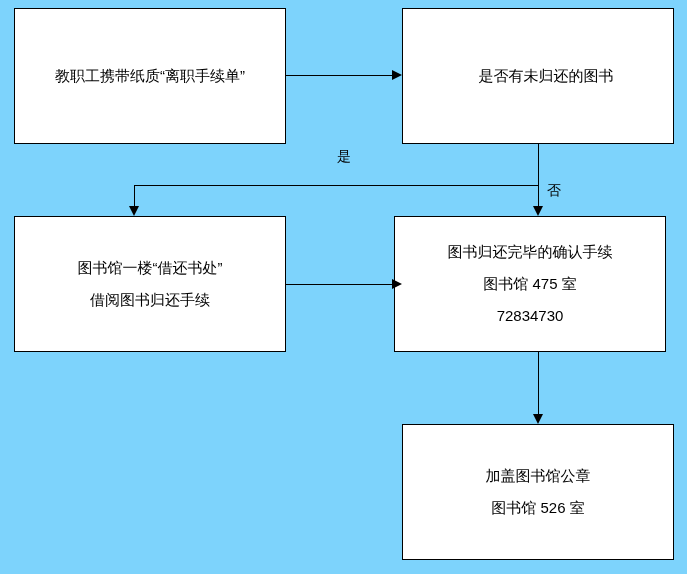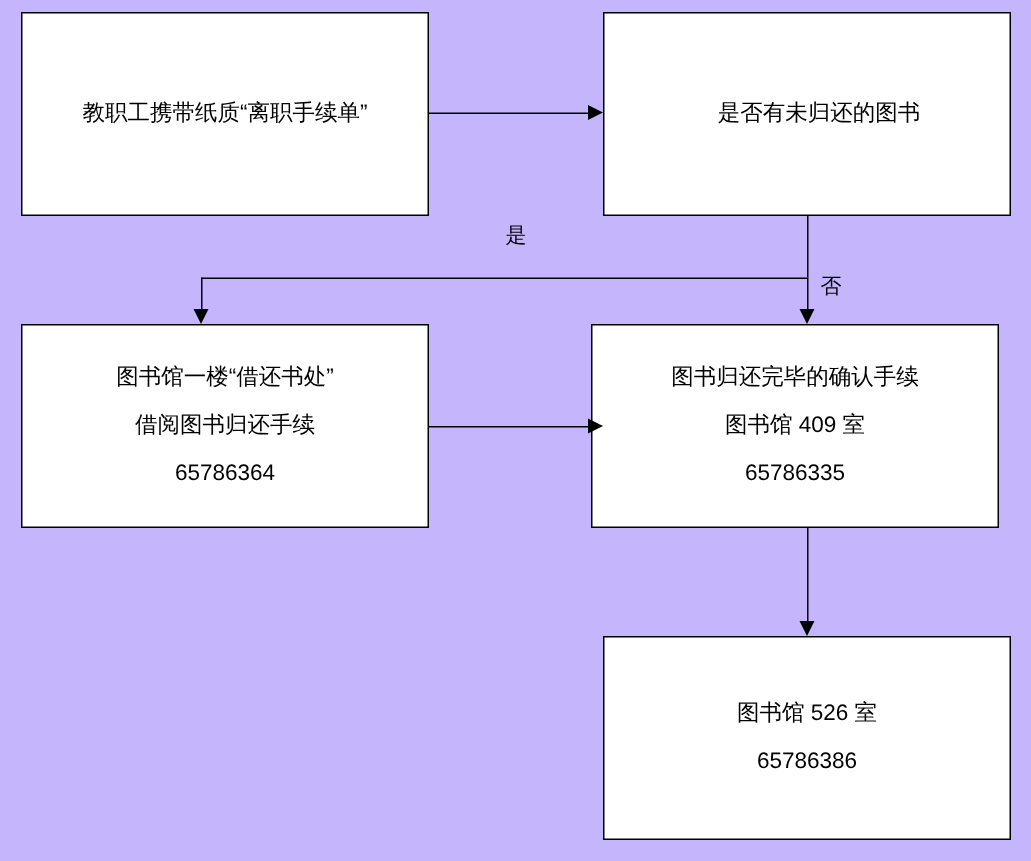--- a/index.html
+++ b/index.html
@@ -4,21 +4,21 @@
 <style>
   html, body {
     margin: 0;
     padding: 0;
     background: #ffffff;
   }
   #canvas {
     position: relative;
     width: 687px;
     height: 574px;
-    background: #c4b5fd;
+    background: #7dd3fc;
     font-family: "Liberation Sans", sans-serif;
     overflow: hidden;
   }
   .node {
     position: absolute;
     box-sizing: border-box;
     border: 1px solid #000000;
     background: #ffffff;
     display: flex;
     flex-direction: column;
@@ -81,32 +81,31 @@
     <span class="line">教职工携带纸质“离职手续单”</span>
   </div>
 
   <div class="node" id="node-check">
     <span class="line">是否有未归还的图书</span>
   </div>
 
   <div class="node" id="node-return">
     <span class="line">图书馆一楼“借还书处”</span>
     <span class="line">借阅图书归还手续</span>
-    <span class="line">65786364</span>
   </div>
 
   <div class="node" id="node-confirm">
     <span class="line">图书归还完毕的确认手续</span>
-    <span class="line">图书馆 409 室</span>
-    <span class="line">65786335</span>
+    <span class="line">图书馆 475 室</span>
+    <span class="line">72834730</span>
   </div>
 
   <div class="node" id="node-stamp">
+    <span class="line">加盖图书馆公章</span>
     <span class="line">图书馆 526 室</span>
-    <span class="line">65786386</span>
   </div>
 
   <div class="hline" style="left:286px; top:75px; width:106px;"></div>
   <div class="arrow-right" style="left:392px; top:70px;"></div>
 
   <div class="vline" style="left:538px; top:144px; height:41px;"></div>
   <div class="hline" style="left:134px; top:185px; width:404px;"></div>
   <div class="vline" style="left:134px; top:185px; height:21px;"></div>
   <div class="arrow-down" style="left:129px; top:206px;"></div>
   <div class="edge-label" style="left:337px; top:148px;">是</div>

